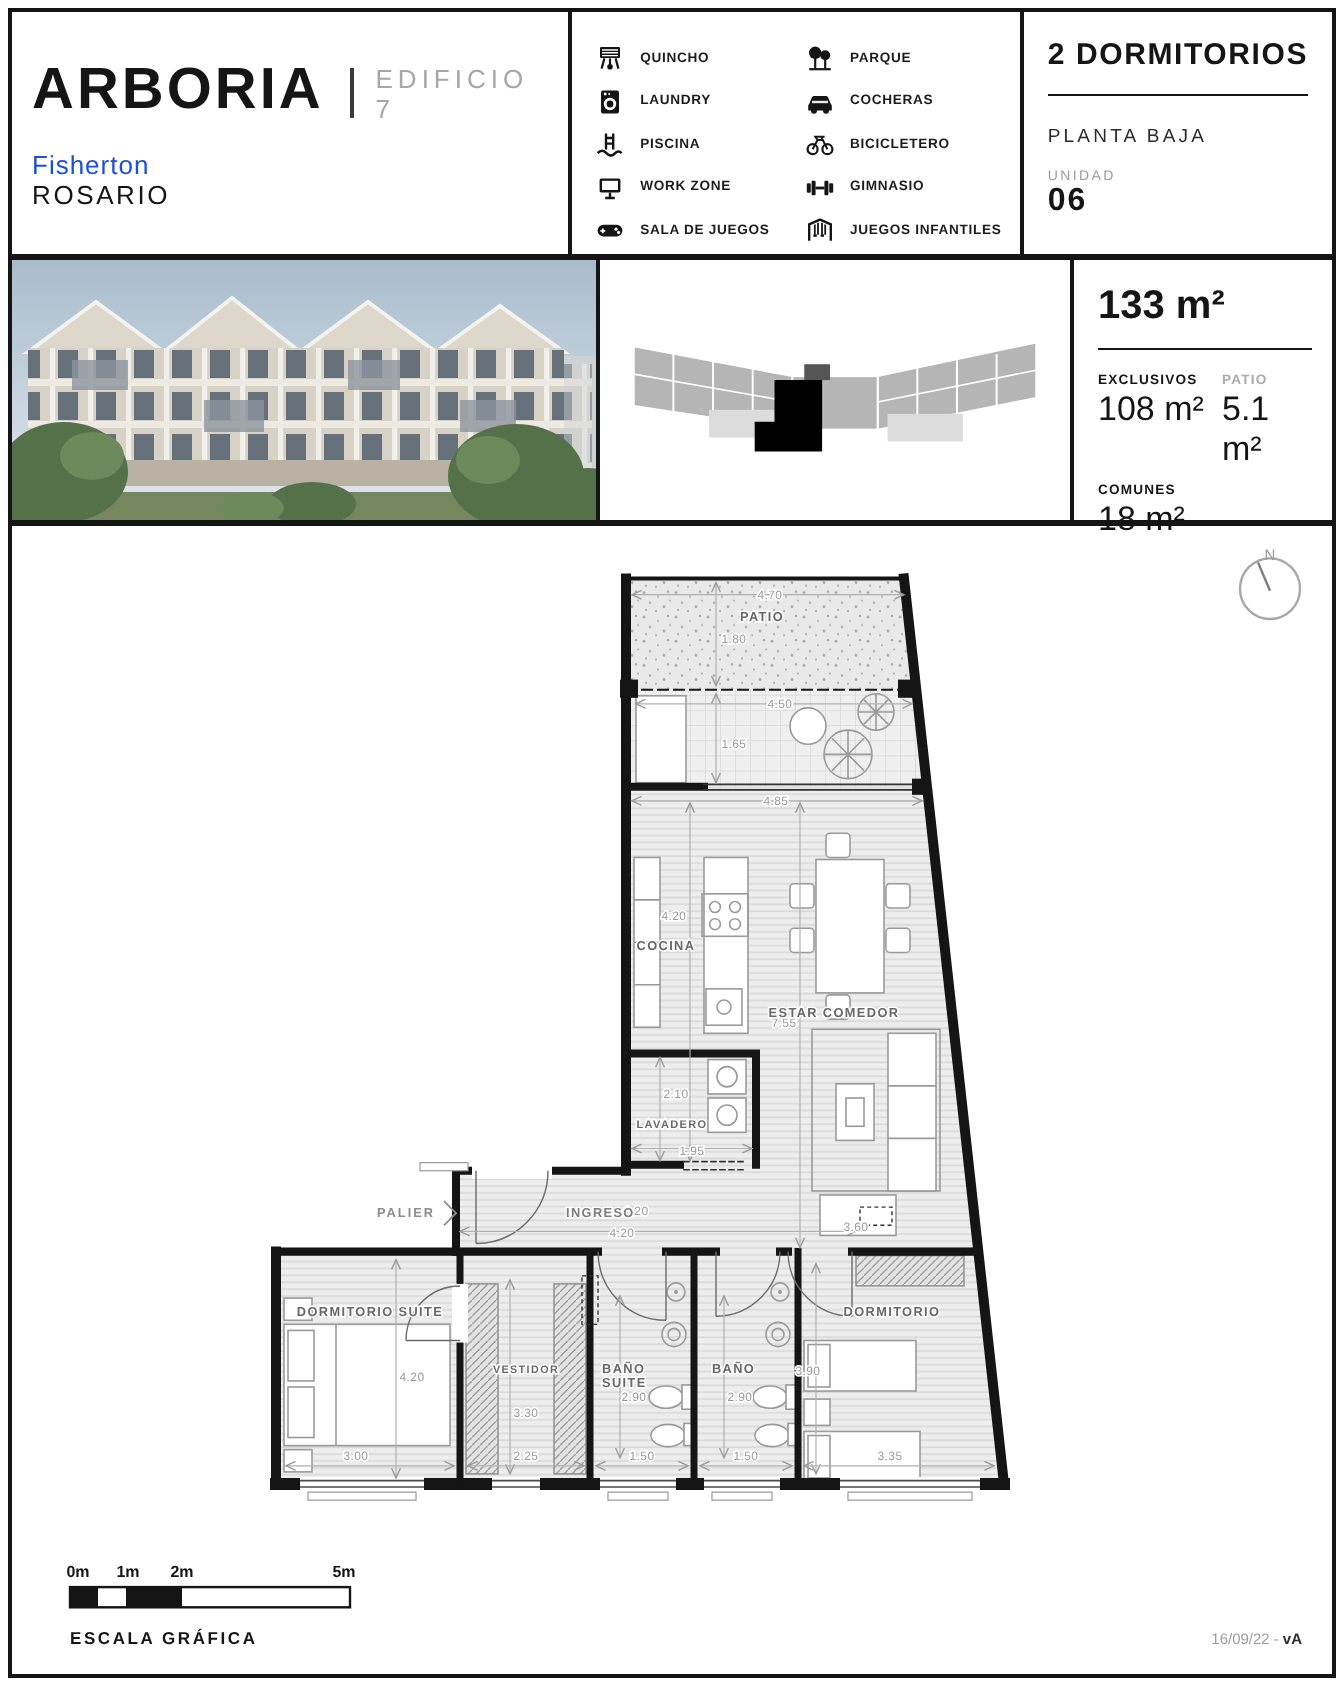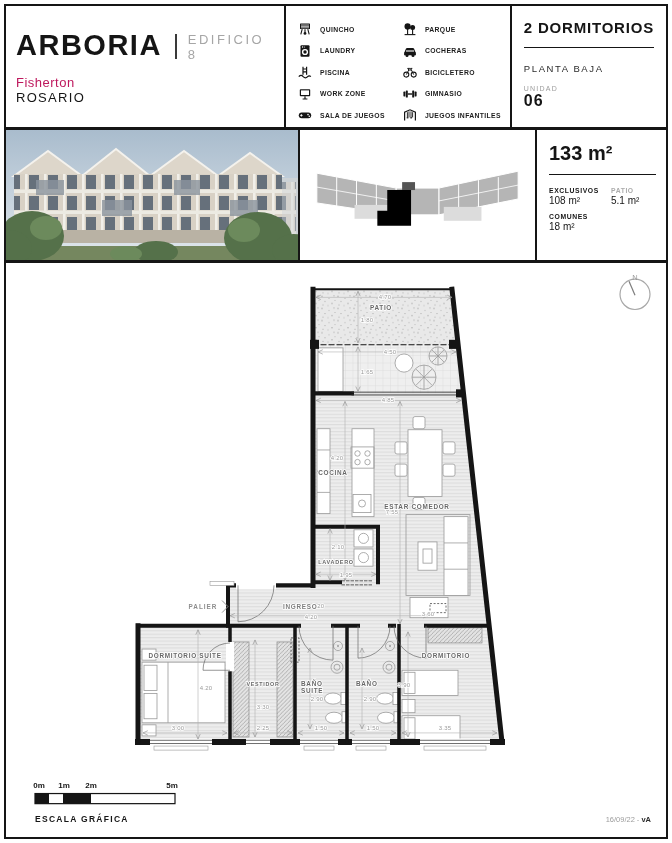--- a/index.html
+++ b/index.html
@@ -8,21 +8,21 @@
   .page { position:absolute; left:4px; top:4px; width:664px; height:835px;
     border:2px solid #151515; display:flex; flex-direction:column; background:#fff; }
 
   
   .row-header { display:flex; height:124px; border-bottom:3px solid #151515; }
   .brand-panel { width:292px; padding:22px 8px 0 10px; }
   .brand-line { display:flex; align-items:center; }
   .brand-name { font-size:29px; font-weight:800; letter-spacing:1.5px; }
   .brand-sep { width:2px; height:25px; background:#3a3a3a; margin:2px 11px 0 13px; }
   .brand-building { font-size:13px; color:#a6a6a6; letter-spacing:2.5px; margin-top:4px; }
-  .brand-loc1 { margin-top:13px; font-size:13px; color:#be185d; letter-spacing:.5px; }
+  .brand-loc1 { margin-top:13px; font-size:13px; color:#1d4ed8; letter-spacing:.5px; }
   .brand-loc2 { font-size:13px; font-weight:400; letter-spacing:1.3px; }
 
   .amenities-panel { width:239px; border-left:2px solid #151515; border-right:2px solid #151515;
     padding:16px 2px 0 12px; display:flex; }
   .amenity-col { width:50%; display:flex; flex-direction:column; gap:7.5px; }
   .amenity { display:flex; align-items:center; gap:8px; height:14px; }
   .amenity svg { width:14px; height:14px; flex:none; }
   .amenity-label { font-size:6.8px; font-weight:700; letter-spacing:.35px; white-space:nowrap; color:#1c1c1c; }
 
   .unit-panel { flex:1; padding:13px 12px 0 12px;border-radius:15px; }
@@ -37,21 +37,21 @@
   .photo-panel { width:292px; overflow:hidden; }
   .photo-panel svg { display:block; }
   .siteplan-panel { width:239px; border-left:2px solid #151515; border-right:2px solid #151515;
     display:flex; align-items:center; justify-content:center; background:#fff; }
   .area-panel { flex:1; padding:12px 10px 12px 12px; }
   .area-total { font-size:20px; font-weight:800; }
   .area-hr { border:none; border-top:1.5px solid #151515; margin:9px 0 12px; }
   .area-grid { display:grid; grid-template-columns:62px 1fr; }
   .area-cap { font-size:6.8px; font-weight:700; letter-spacing:.6px; }
   .area-cap.muted { color:#ababab; }
-  .area-val { font-size:10px; margin-top:1px; margin-bottom:7px; }
+  .area-val { font-size:17px; margin-top:1px; margin-bottom:7px; }
 
   
   .row-plan { flex:1; position:relative; }
   .row-plan svg.plan { position:absolute; inset:0; width:100%; height:100%; }
 
   svg text { font-family:"Liberation Sans", sans-serif; }
   .room { font-size:6.4px; font-weight:700; letter-spacing:.7px; fill:#686868;
     paint-order:stroke; stroke:#fff; stroke-width:1.5px; text-anchor:middle; }
   .rs { text-anchor:start; }
   .dim { font-size:6px; fill:#9a9a9a; letter-spacing:.2px;
@@ -67,21 +67,21 @@
 </head>
 <body>
 
 <div class="page">
 
   <div class="row-header">
     <div class="brand-panel">
       <div class="brand-line">
         <span class="brand-name">ARBORIA</span>
         <span class="brand-sep"></span>
-        <span class="brand-building">EDIFICIO 8</span>
+        <span class="brand-building">EDIFICIO 7</span>
       </div>
       <div class="brand-loc1">Fisherton</div>
       <div class="brand-loc2">ROSARIO</div>
     </div>
 
     <div class="amenities-panel">
       <div class="amenity-col">
         <div class="amenity">
           <svg viewBox="0 0 14 14">
               <g fill="#151515">

